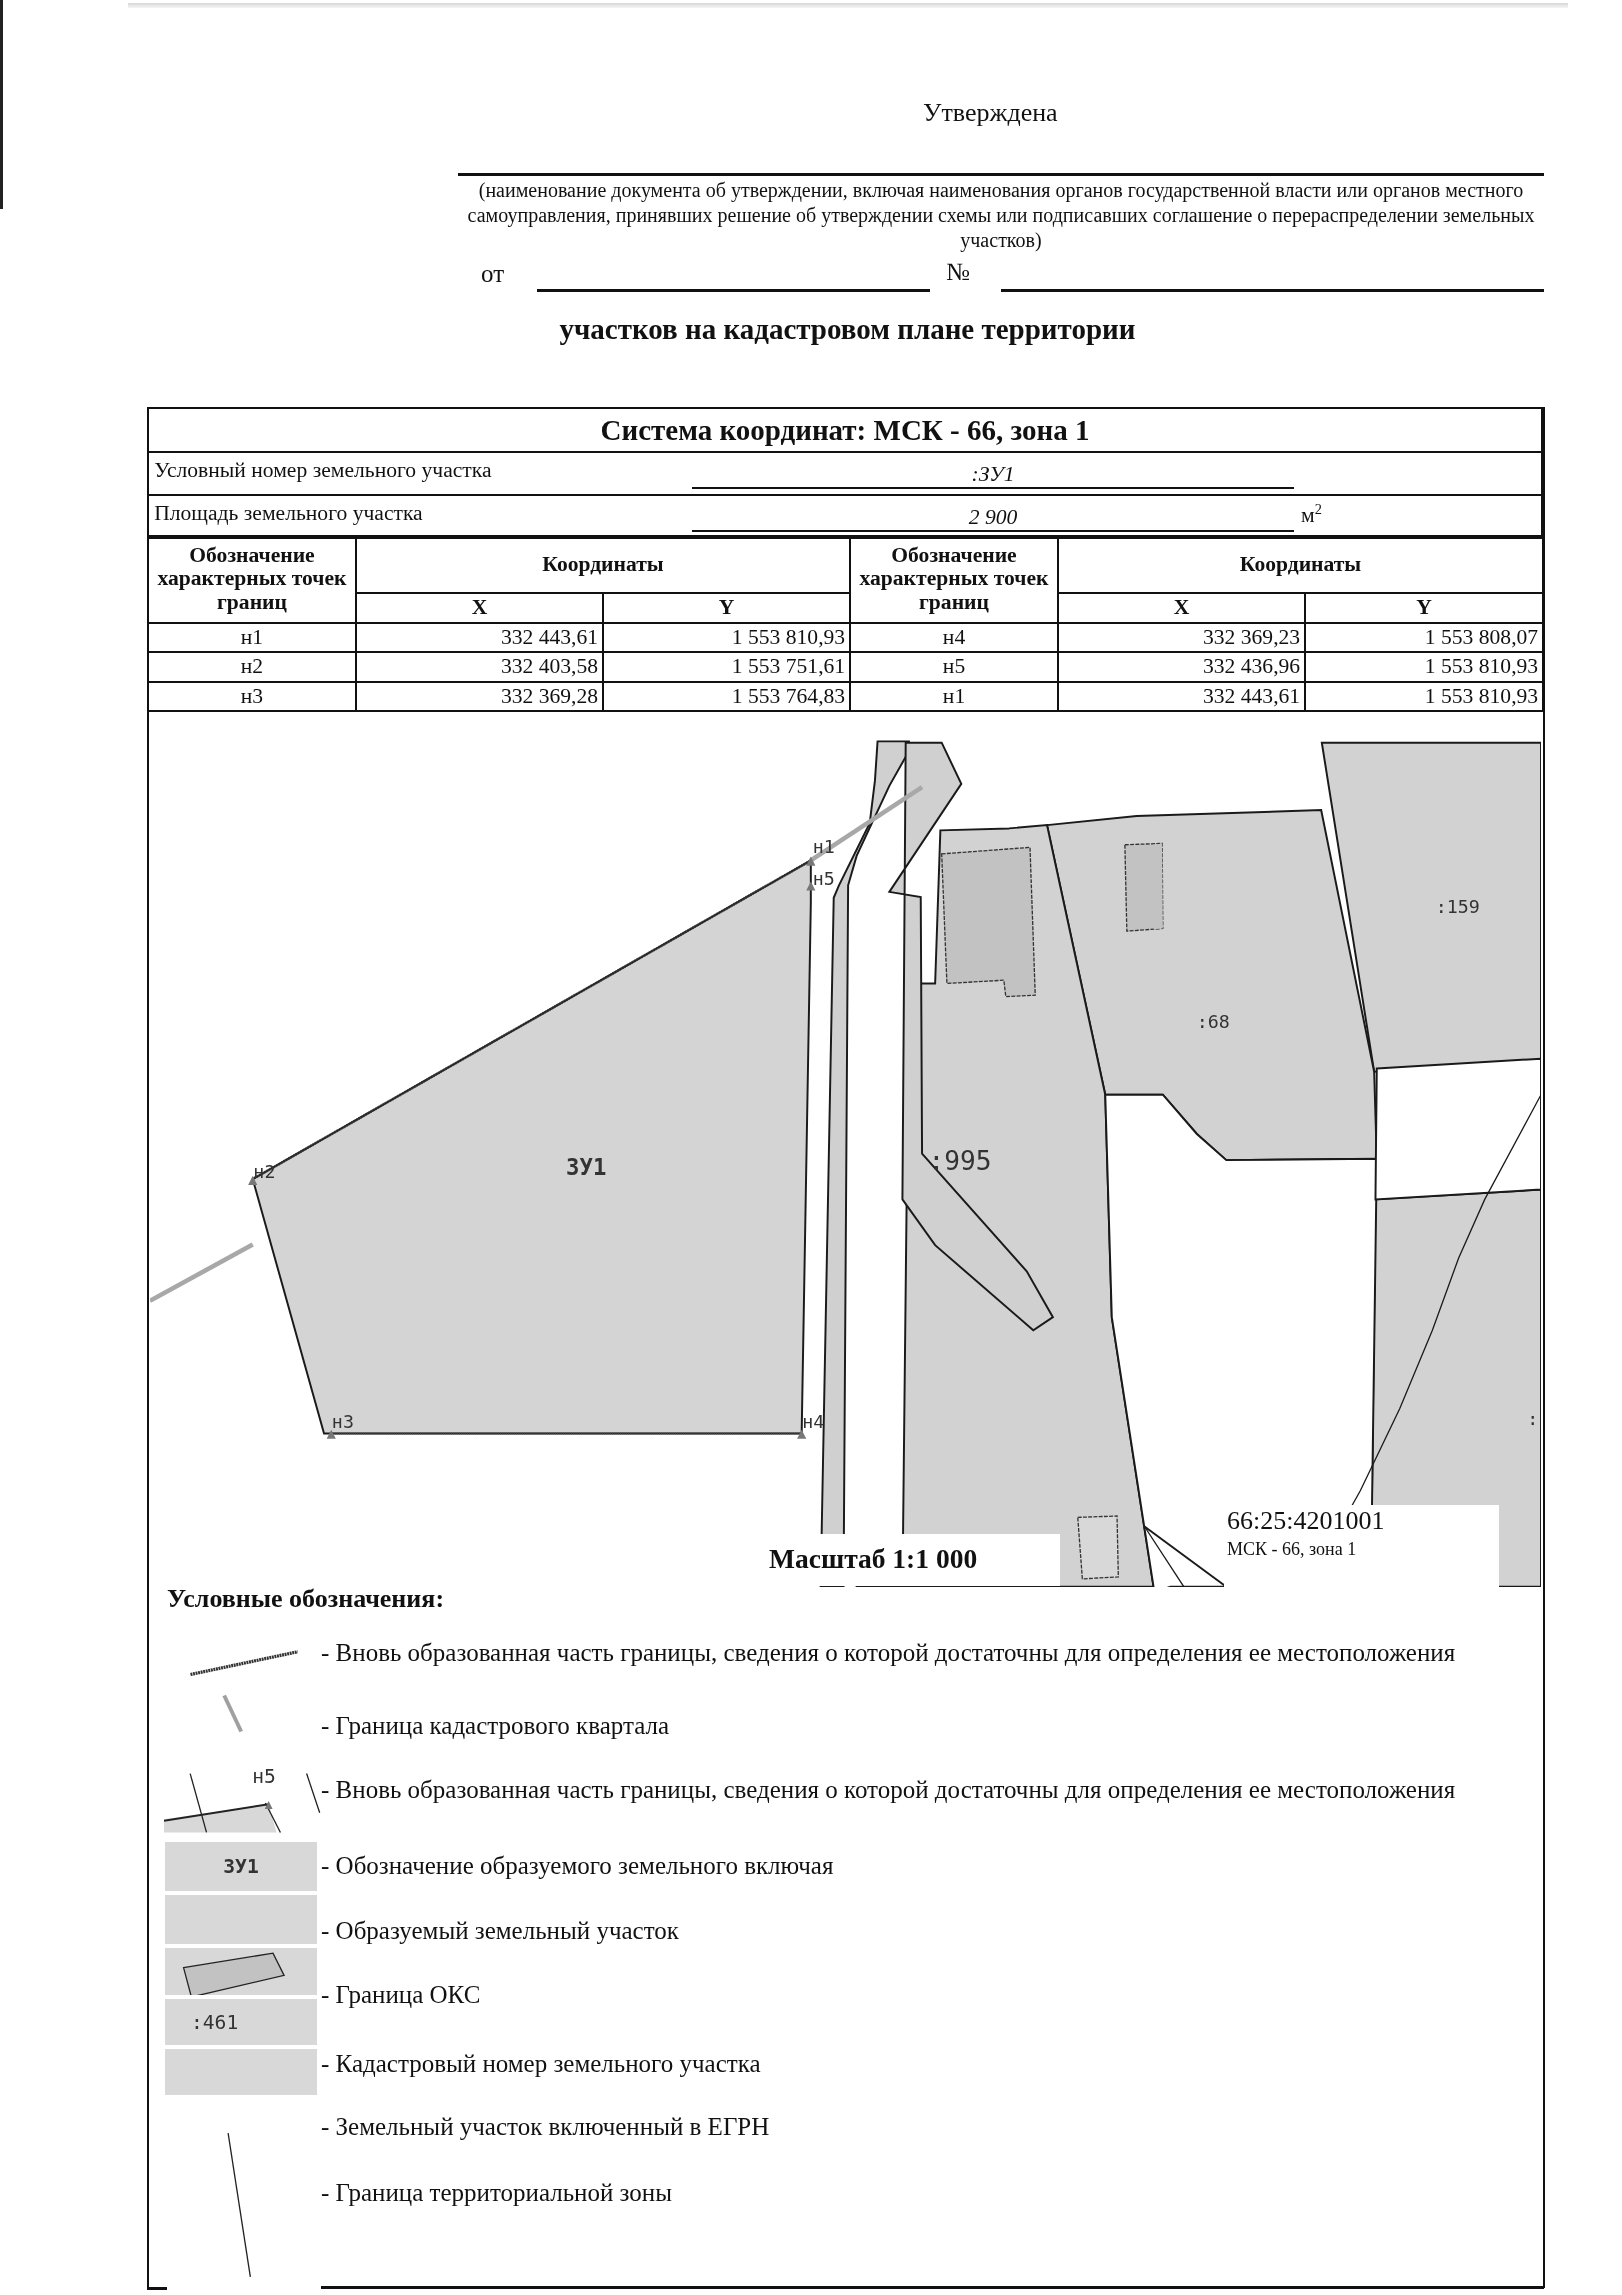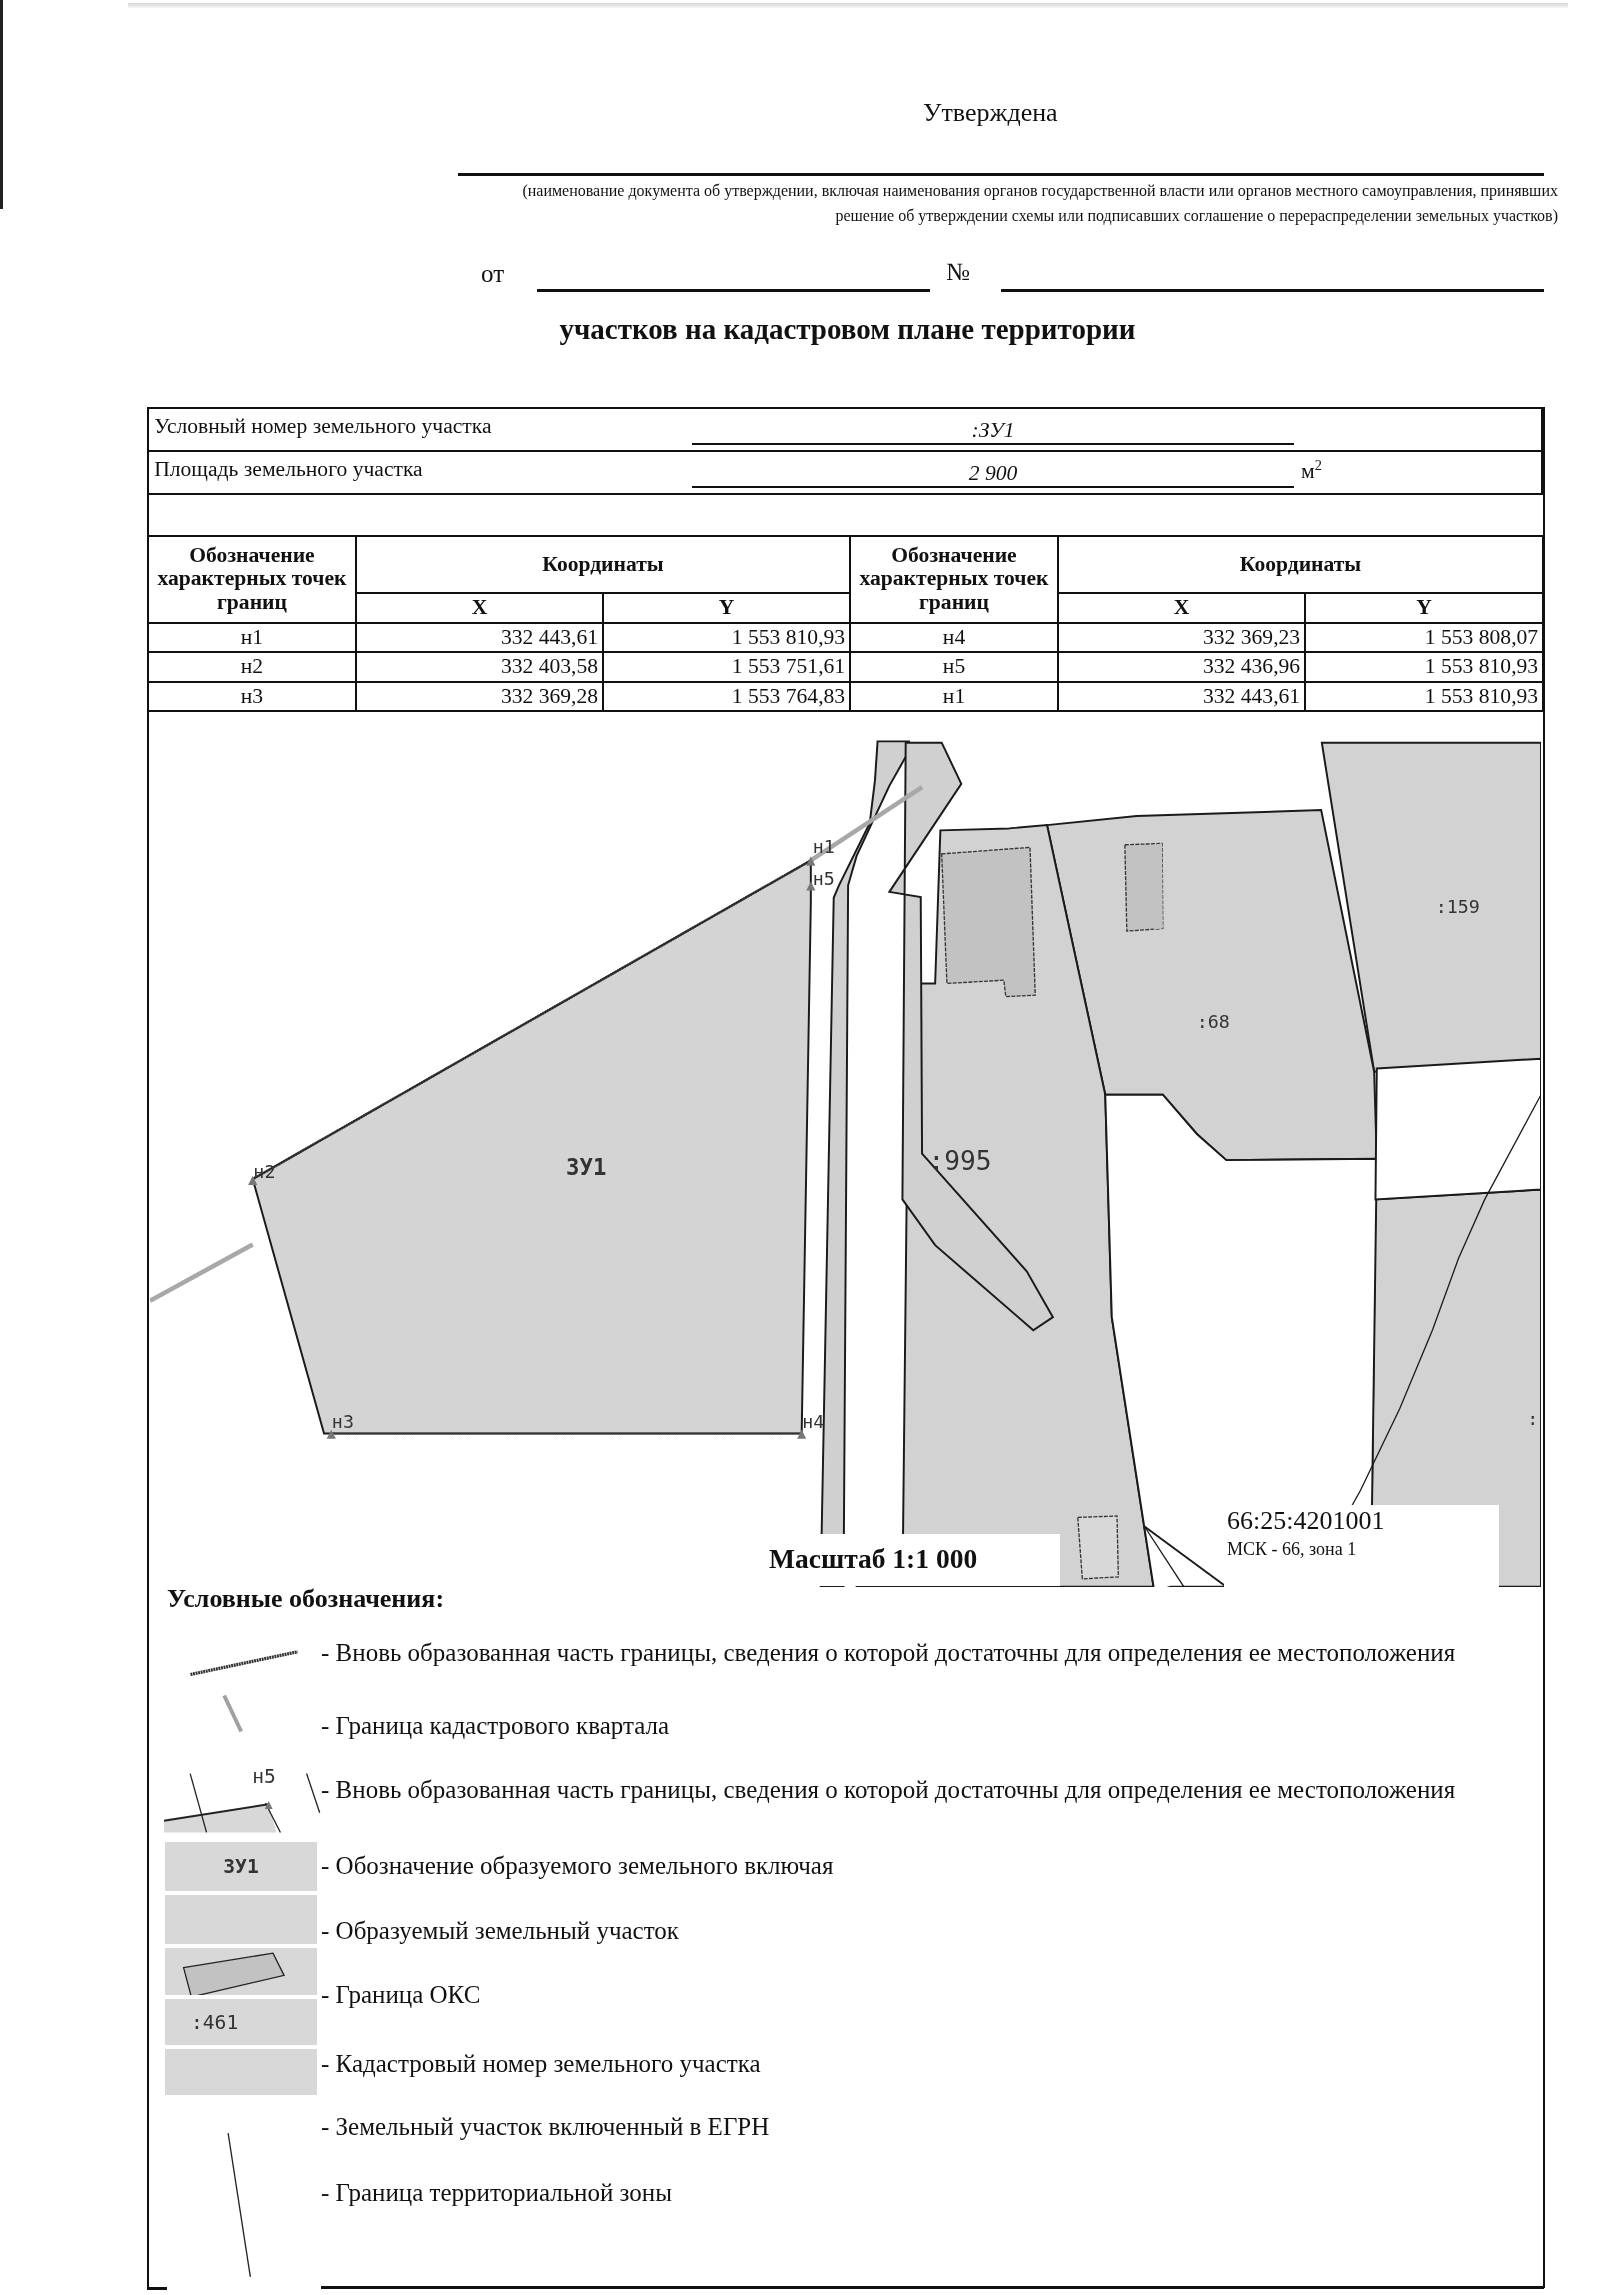--- a/index.html
+++ b/index.html
@@ -3,21 +3,21 @@
 <meta charset="utf-8">
 <style>
   html, body { margin: 0; padding: 0; background: #ffffff; }
   body { width: 1622px; height: 2295px; position: relative; overflow: hidden;
          font-family: "Liberation Serif", "DejaVu Serif", serif; color: #111; }
   .abs { position: absolute; }
   .scan-edge { position: absolute; left: 0; top: 0; width: 3.3px; height: 209px; background: #222; }
   .scan-top { position: absolute; left: 128px; top: 2.6px; width: 1440px; height: 5.2px; background: linear-gradient(#bbb,#eee); opacity: .6; }
   .approved { left: 923px; top: 98px; font-size: 26px; }
   .approve-line { left: 458px; top: 173px; width: 1086px; height: 2.6px; background: #111; }
-  .approve-note { left: 472px; top: 178px; width: 1086px; font-size: 16px; text-align: right; line-height: 25px; }
+  .approve-note { left: 458px; top: 178px; width: 1086px; font-size: 20px; text-align: center; line-height: 25px; }
   .from-label { left: 481px; top: 260px; font-size: 25px; }
   .from-line { left: 537px; top: 289px; width: 393px; height: 2.6px; background: #111; }
   .num-label { left: 946px; top: 258px; font-size: 25px; }
   .num-line { left: 1001px; top: 289px; width: 543px; height: 2.6px; background: #111; }
   .title { left: 262px; top: 311px; width: 1171px; font-size: 29px; font-weight: bold; text-align: center; line-height: 37px; }
 
   .frame { left: 147px; top: 407px; width: 1394px; height: 1881px; border-left: 2.6px solid #111; border-right: 2.6px solid #111; }
   .frame-bottom-left { left: 147px; top: 2287px; width: 19.6px; height: 2.6px; background: #111; }
   .frame-bottom-right { left: 321px; top: 2286px; width: 1223px; height: 3.3px; background: #111; }
 
@@ -68,20 +68,23 @@
 <div class="abs title">
   <div>участков на кадастровом плане территории</div>
 </div>
 
 <div class="abs frame"></div>
 <div class="abs frame-bottom-left"></div>
 <div class="abs frame-bottom-right"></div>
 
 <table class="hdr">
   <tbody>
+      <tr>
+        <td class="sys-title">Система координат: МСК - 66, зона 1</td>
+      </tr>
   <tr>
         <td class="row-label">
     <span class="lbl">Условный номер земельного участка</span>
     <span class="val">:ЗУ1</span>
     <span class="uline"></span>
   </td>
       </tr>
   <tr>
         <td class="row-label">
     <span class="lbl">Площадь земельного участка</span>

